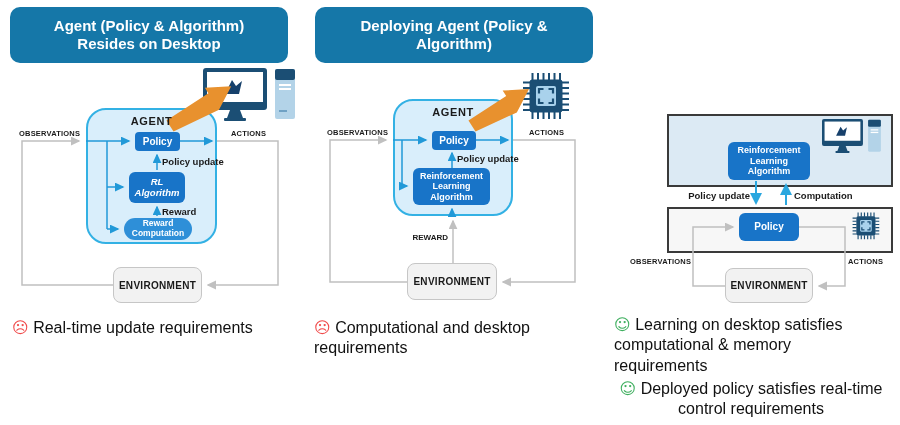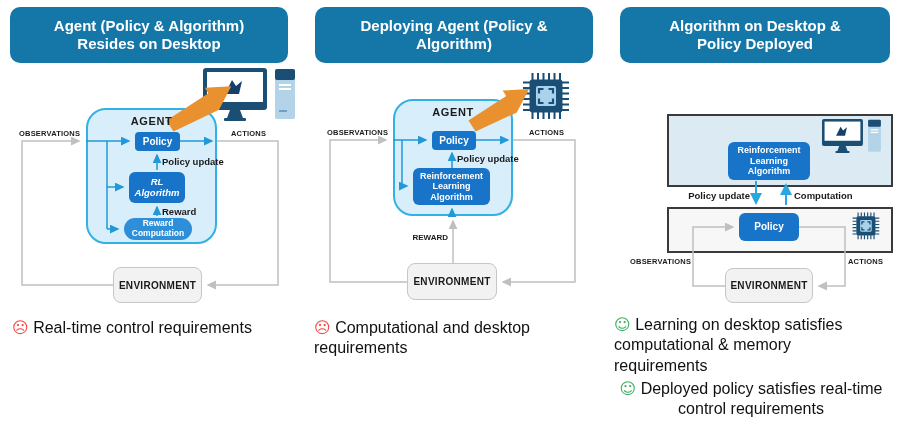--- a/index.html
+++ b/index.html
@@ -90,21 +90,21 @@
     <div class="bluebox" style="left:135px;top:132px;width:45px;height:19px;font-size:10px;border-radius:4px;">Policy</div>
     <div class="lbl mid" style="left:162px;top:156px;">Policy update</div>
     <div class="bluebox" style="left:129px;top:172px;width:56px;height:31px;font-size:9.5px;border-radius:6px;font-style:italic;">RL Algorithm</div>
     <div class="lbl mid" style="left:162px;top:206px;">Reward</div>
     <div class="bluebox" style="left:124px;top:218px;width:68px;height:22px;font-size:8.5px;border-radius:11px;background:#2E8FD8;">Reward Computation</div>
 
     <div class="envbox" style="left:113px;top:267px;width:89px;height:36px;">ENVIRONMENT</div>
 
     <div class="note" style="left:12px;top:318px;width:282px;">
       <span class="note-icon sad">☹</span>
-      <span>Real-time control requirements</span>
+      <span>Real-time update requirements</span>
     </div>
   </div>
 
   <div class="panel" style="left:300px;">
     <div class="agentbox" style="left:93px;top:99px;width:120px;height:117px;"></div>
 
     <svg class="layer" viewBox="0 0 300 425">
       <defs>
         <marker id="ga2" markerWidth="6.5" markerHeight="6.5" refX="5.5" refY="3" orient="auto">
             <path d="M0,0 L6.5,3 L0,6 Z" fill="#C0C0C0"></path>
@@ -214,23 +214,20 @@
         <rect x="14" y="14" width="20" height="20" rx="2" fill="#A9D2EC"></rect>
         <g stroke="#1B4E74" stroke-width="2.2" fill="none">
           <path d="M17,21.5 L17,17 L21.5,17"></path>
           <path d="M26.5,17 L31,17 L31,21.5"></path>
           <path d="M31,26.5 L31,31 L26.5,31"></path>
           <path d="M21.5,31 L17,31 L17,26.5"></path>
         </g>
       </g>
     </svg>
 
-    <div class="hdr" style="left:20px;top:7px;width:270px;height:56px;">
-      <span style="max-width:190px;">Algorithm on Desktop &amp; Policy Deployed</span>
-    </div>
 
     <div class="bluebox" style="left:128px;top:142px;width:82px;height:38px;font-size:9px;border-radius:6px;">Reinforcement Learning Algorithm</div>
     <div class="lbl mid" style="left:80px;top:190px;width:70px;text-align:right;">Policy update</div>
     <div class="lbl mid" style="left:194px;top:190px;">Computation</div>
     <div class="bluebox" style="left:139px;top:213px;width:60px;height:28px;font-size:10px;border-radius:6px;">Policy</div>
 
     <div class="lbl io" style="left:30px;top:257px;">OBSERVATIONS</div>
     <div class="lbl io" style="left:248px;top:257px;">ACTIONS</div>
 
     <div class="envbox" style="left:125px;top:268px;width:88px;height:35px;">ENVIRONMENT</div>

